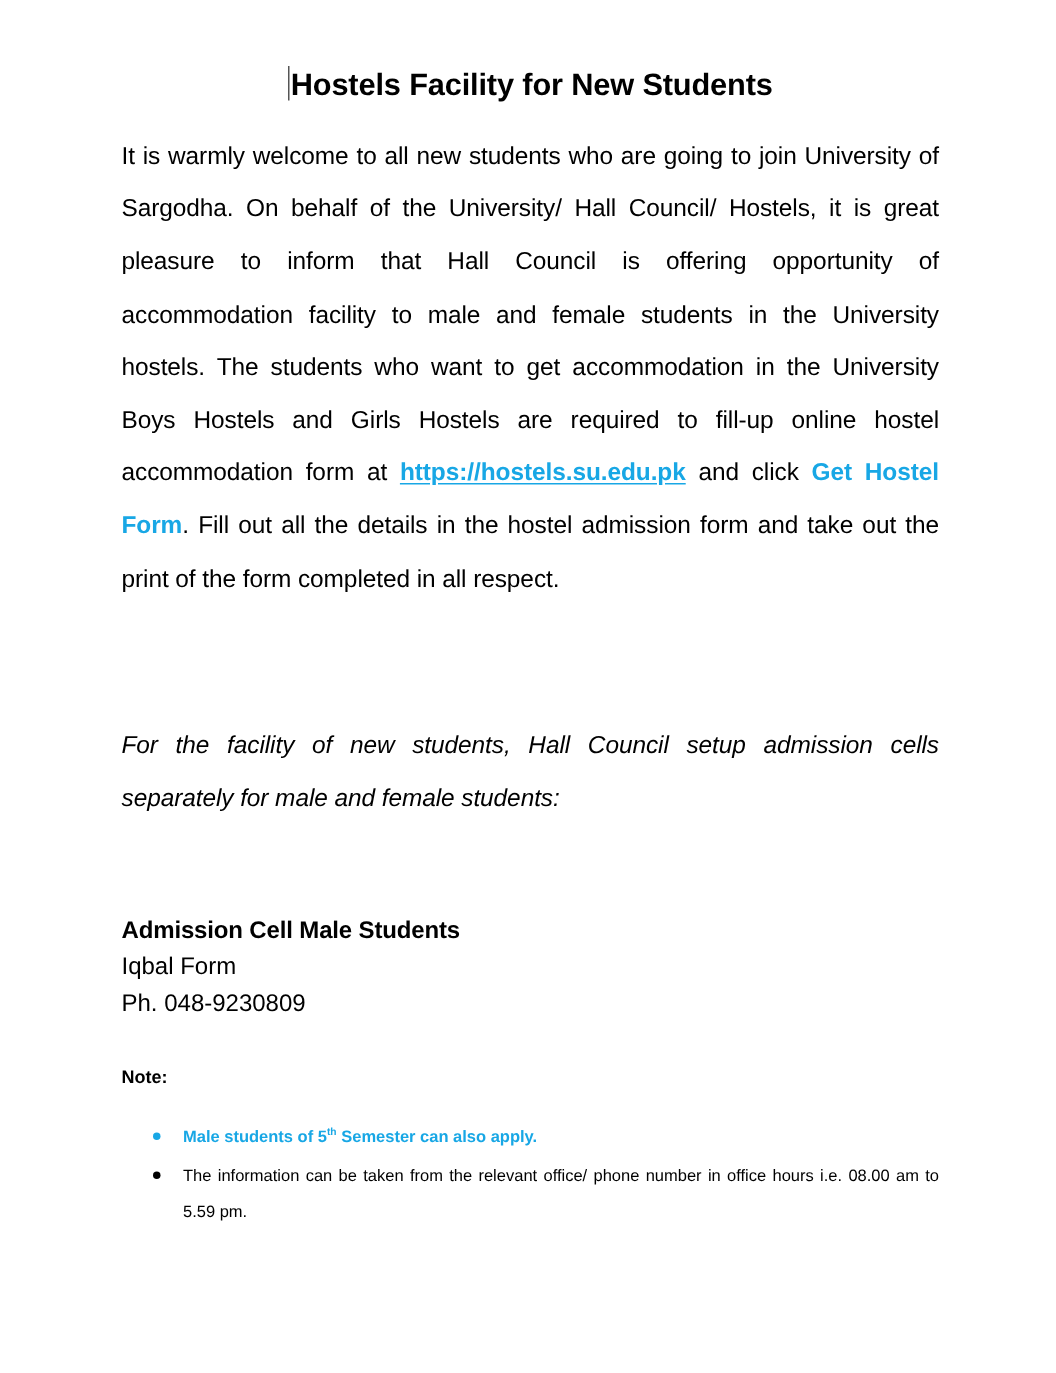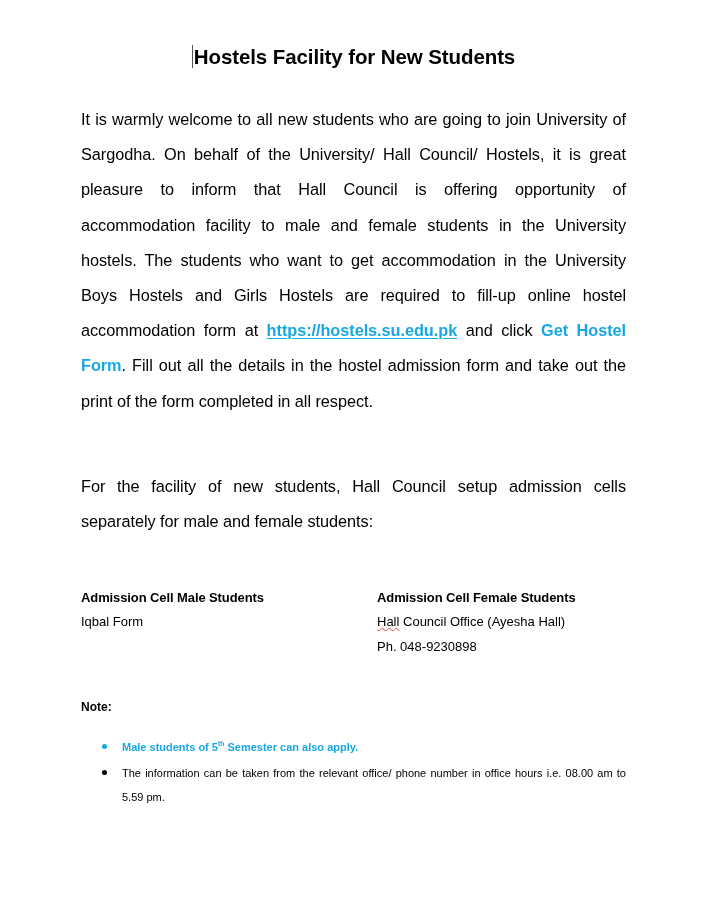--- a/index.html
+++ b/index.html
@@ -54,44 +54,44 @@
   }
 
   
   .para {
     text-align: justify;
     text-justify: inter-word;
     font-size: 16.3px;
     line-height: 35.2px;
     letter-spacing: -0.05px;
   }
-  .para.p1 { margin-top: 26px; }
-  .para.p2 { margin-top: 50px; }
+  .para.p1 { margin-top: 11px; }
+  .para.p2 { margin-top: 76px; font-style: italic; }
 
   .link {
     color: #18A7E5;
     font-weight: bold;
     text-decoration: underline;
     text-underline-offset: 2px;
   }
   .accent-bold {
     color: #18A7E5;
     font-weight: bold;
   }
 
   
   .cells {
     position: relative;
     margin-top: 47px;
     height: 82px;
   }
   .cell-col {
     position: absolute;
-    top: 0;
-    font-size: 13px;
+    top: 12px;
+    font-size: 16px;
     line-height: 24.2px;
   }
   .cell-col.left  { left: 0px; }
   .cell-col.right { left: 296px; }
 
   .cell-title {
     font-weight: bold;
     letter-spacing: -0.1px;
   }
   .cell-line { white-space: nowrap; }
@@ -163,25 +163,21 @@
     <p class="para p1">
       <span>It is warmly welcome to all new students who are going to join University of Sargodha. On behalf of the University/ Hall Council/ Hostels, it is great pleasure to inform that Hall Council is offering opportunity of accommodation facility to male and female students in the University hostels. The students who want to get accommodation in the University Boys Hostels and Girls Hostels are required to fill-up online hostel accommodation form at </span><a href="#" class="link">https://hostels.su.edu.pk</a><span> and click </span><span class="accent-bold">Get Hostel Form</span><span>. Fill out all the details in the hostel admission form and take out the print of the form completed in all respect.</span>
     </p>
 
     <p class="para p2">For the facility of new students, Hall Council setup admission cells separately for male and female students:</p>
 
     <div class="cells">
       <div class="cell-col left">
         <div class="cell-title cell-line">Admission Cell Male Students</div>
         <div class="cell-line">Iqbal Form</div>
-      </div>
-      <div class="cell-col right">
-        <div class="cell-title cell-line">Admission Cell Female Students</div>
-        <div class="cell-line"><span class="misspelled">Hall</span><span> Council Office (Ayesha Hall)</span></div>
-        <div class="cell-line">Ph. 048-9230898</div>
+        <div class="cell-line">Ph. 048-9230809</div>
       </div>
     </div>
 
     <div class="note-heading">Note:</div>
 
     <ul class="bullets">
       <li class="bullet accent">
         <span class="dot"></span>
         <span class="btext"><span>Male students of 5</span><sup>th</sup><span> Semester can also apply.</span></span>
       </li>

